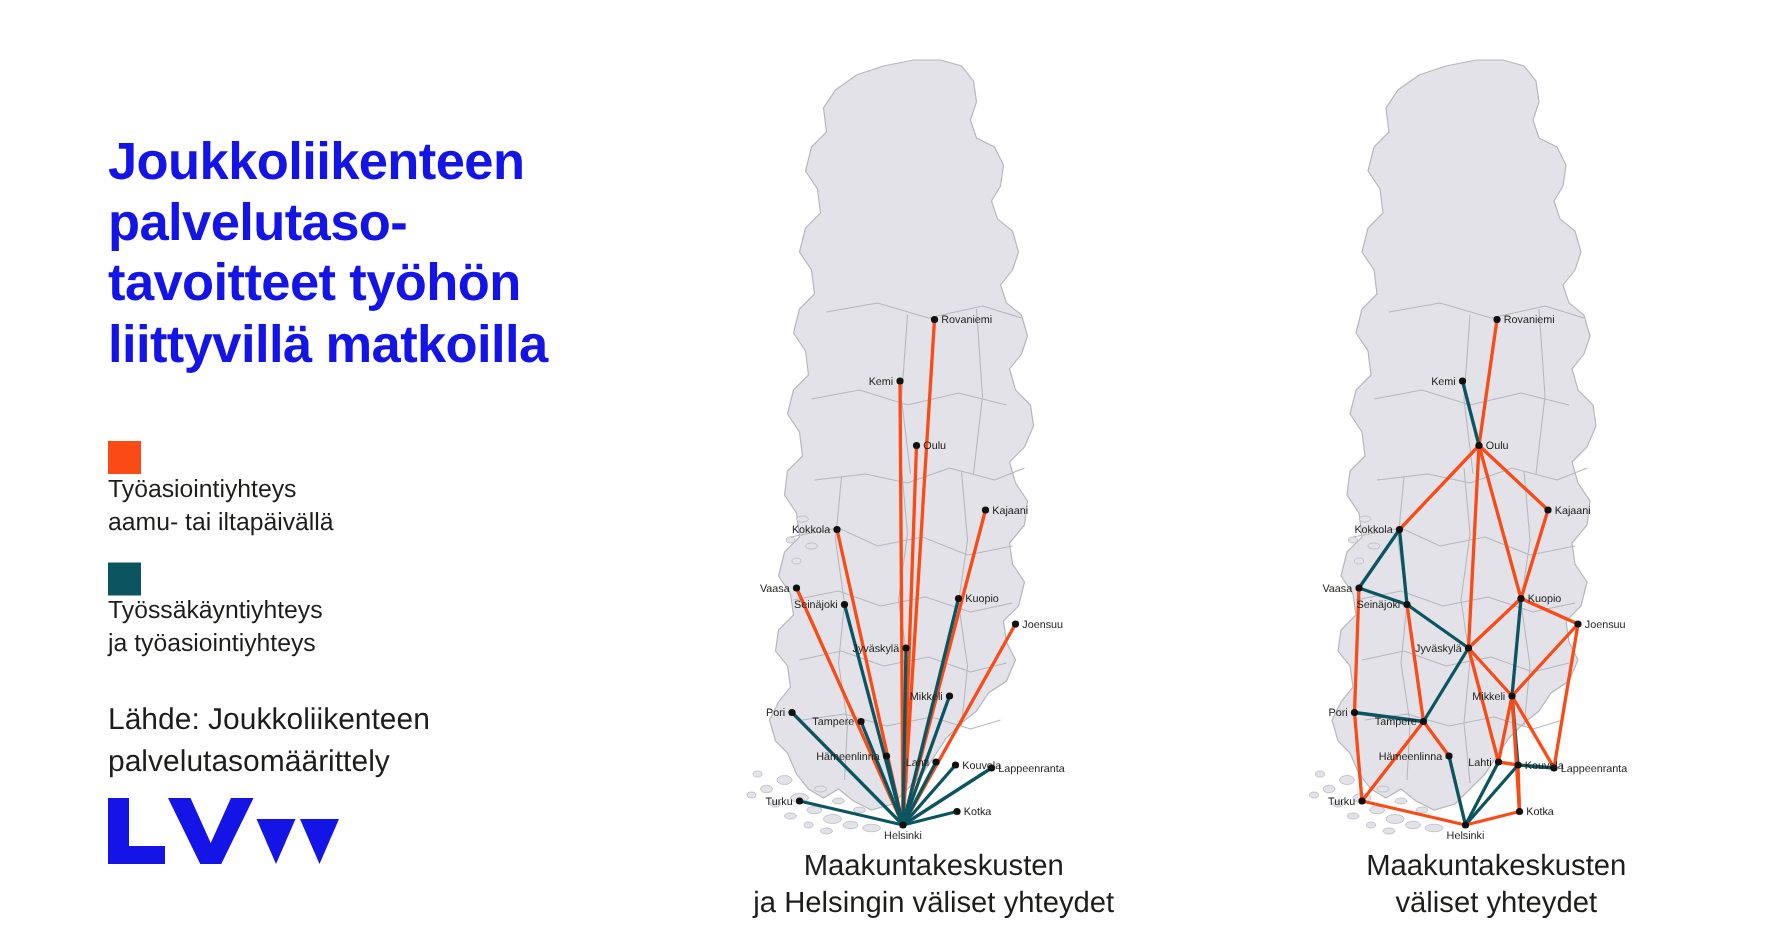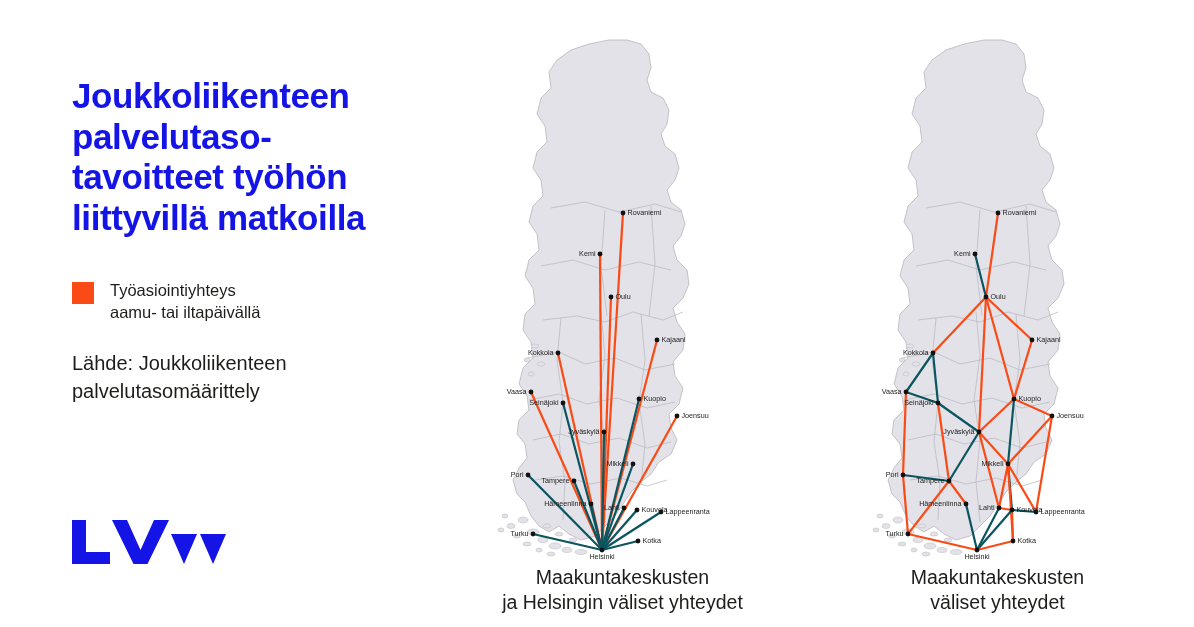--- a/index.html
+++ b/index.html
@@ -6,34 +6,34 @@
   body {
     width:1194px; height:627px;
     background:#ffffff;
     font-family:"Liberation Sans", sans-serif;
     overflow:hidden;
     position:relative;
   }
   #root { position:absolute; inset:0; }
 
   
-  .left-panel { position:absolute; left:72px; top:76px; width:380px; height:520px; }
+  .left-panel { position:absolute; left:72px; top:88px; width:380px; height:520px; }
 
   .title {
     color:#1414e6;
     font-size:35px;
     line-height:1.16;
     font-weight:bold;
     letter-spacing:-0.4px;
     margin:0;
     white-space:pre-line;
   }
 
   .legend { margin-top:42px; }
-  .legend-row { display:flex; align-items:flex-start; margin-bottom:13px; }
+  .legend-row { display:flex; align-items:flex-start; margin-bottom:13px;flex-direction:column; }
   .legend-swatch {
     width:22px; height:22px; flex:0 0 22px; margin-top:2px; margin-right:16px;
   }
   .legend-label {
     font-size:16.5px; line-height:1.33; color:#1d1d1b; white-space:pre-line;
   }
 
   .source {
     margin-top:26px;
     font-size:20px; line-height:1.38; color:#1d1d1b; white-space:pre-line;
@@ -69,20 +69,25 @@
     <h1 class="title" style="color: rgb(20, 20, 230);">Joukkoliikenteen
 palvelutaso-
 tavoitteet työhön
 liittyvillä matkoilla</h1>
 
     <div class="legend">
       <div class="legend-row">
         <span class="legend-swatch" style="background: rgb(250, 75, 22);"></span>
         <span class="legend-label">Työasiointiyhteys
 aamu- tai iltapäivällä</span>
+      </div>
+      <div class="legend-row">
+        <span class="legend-swatch" style="background: rgb(10, 85, 96);"></span>
+        <span class="legend-label">Työssäkäyntiyhteys
+ja työasiointiyhteys</span>
       </div>
     </div>
 
     <div class="source">Lähde: Joukkoliikenteen
 palvelutasomäärittely</div>
 
     <div class="logo">
       <svg viewBox="0 0 160 44" width="160" height="44" aria-hidden="true">
         <g fill="#1414e6">
           <path d="M0 0 H14 V32 H38 V44 H0 Z"></path>

